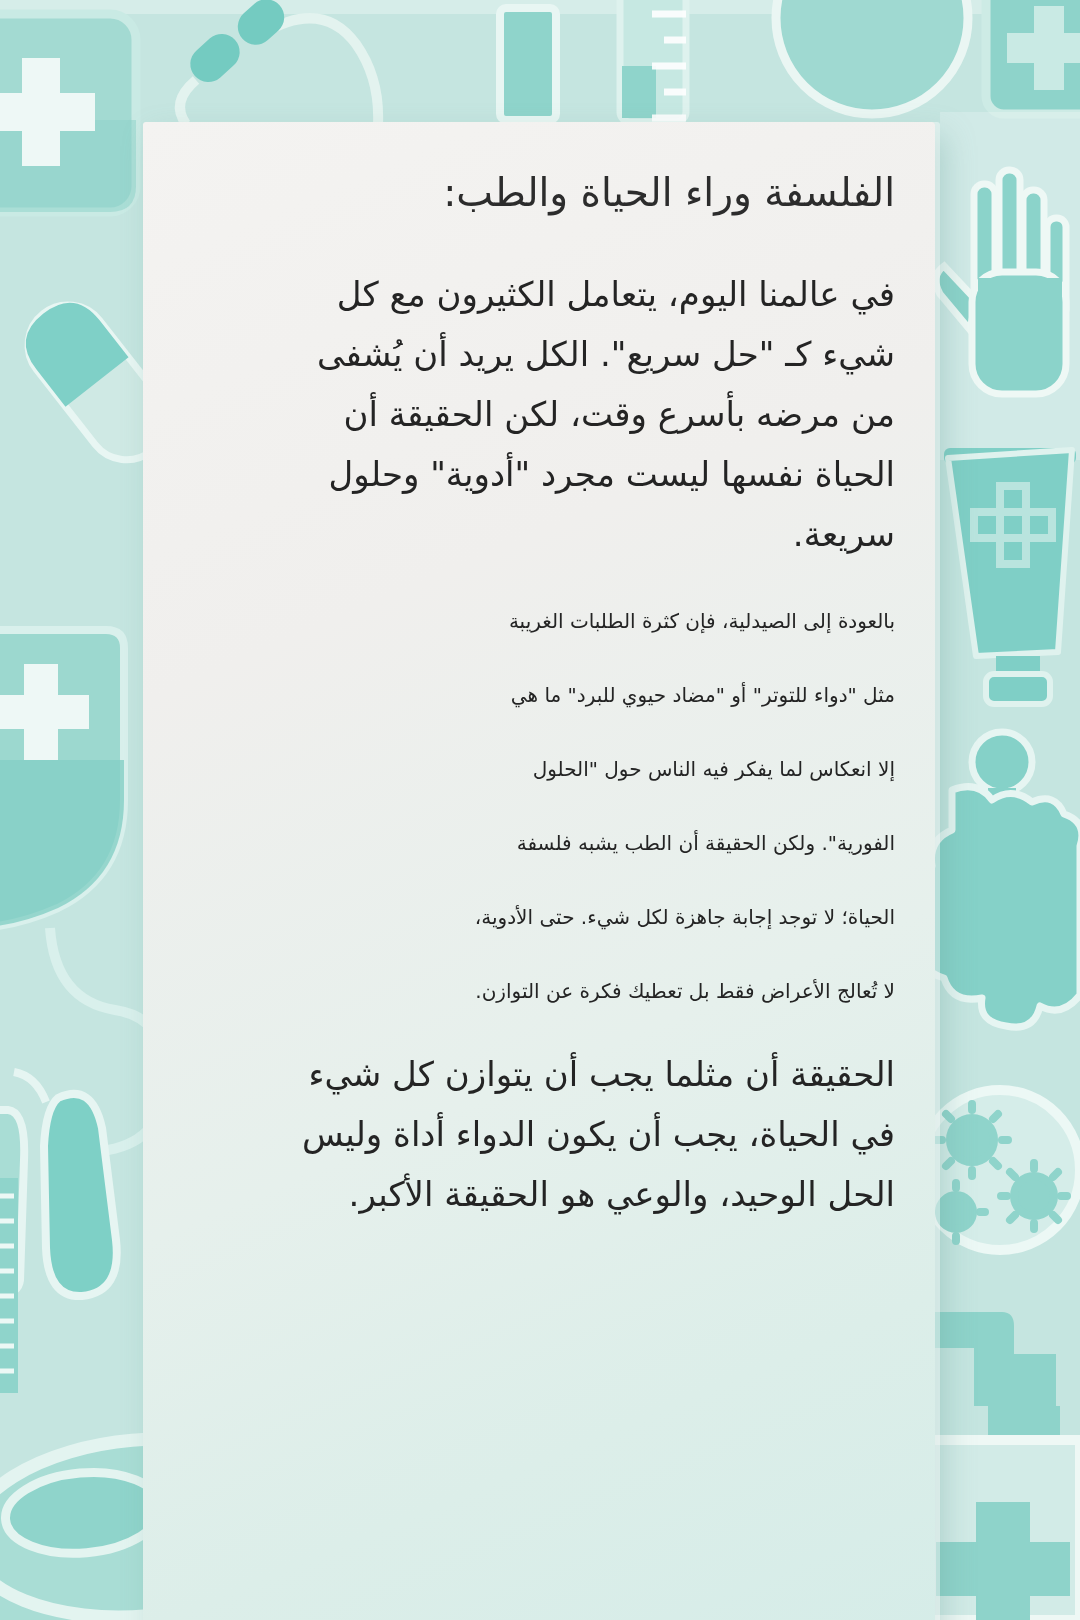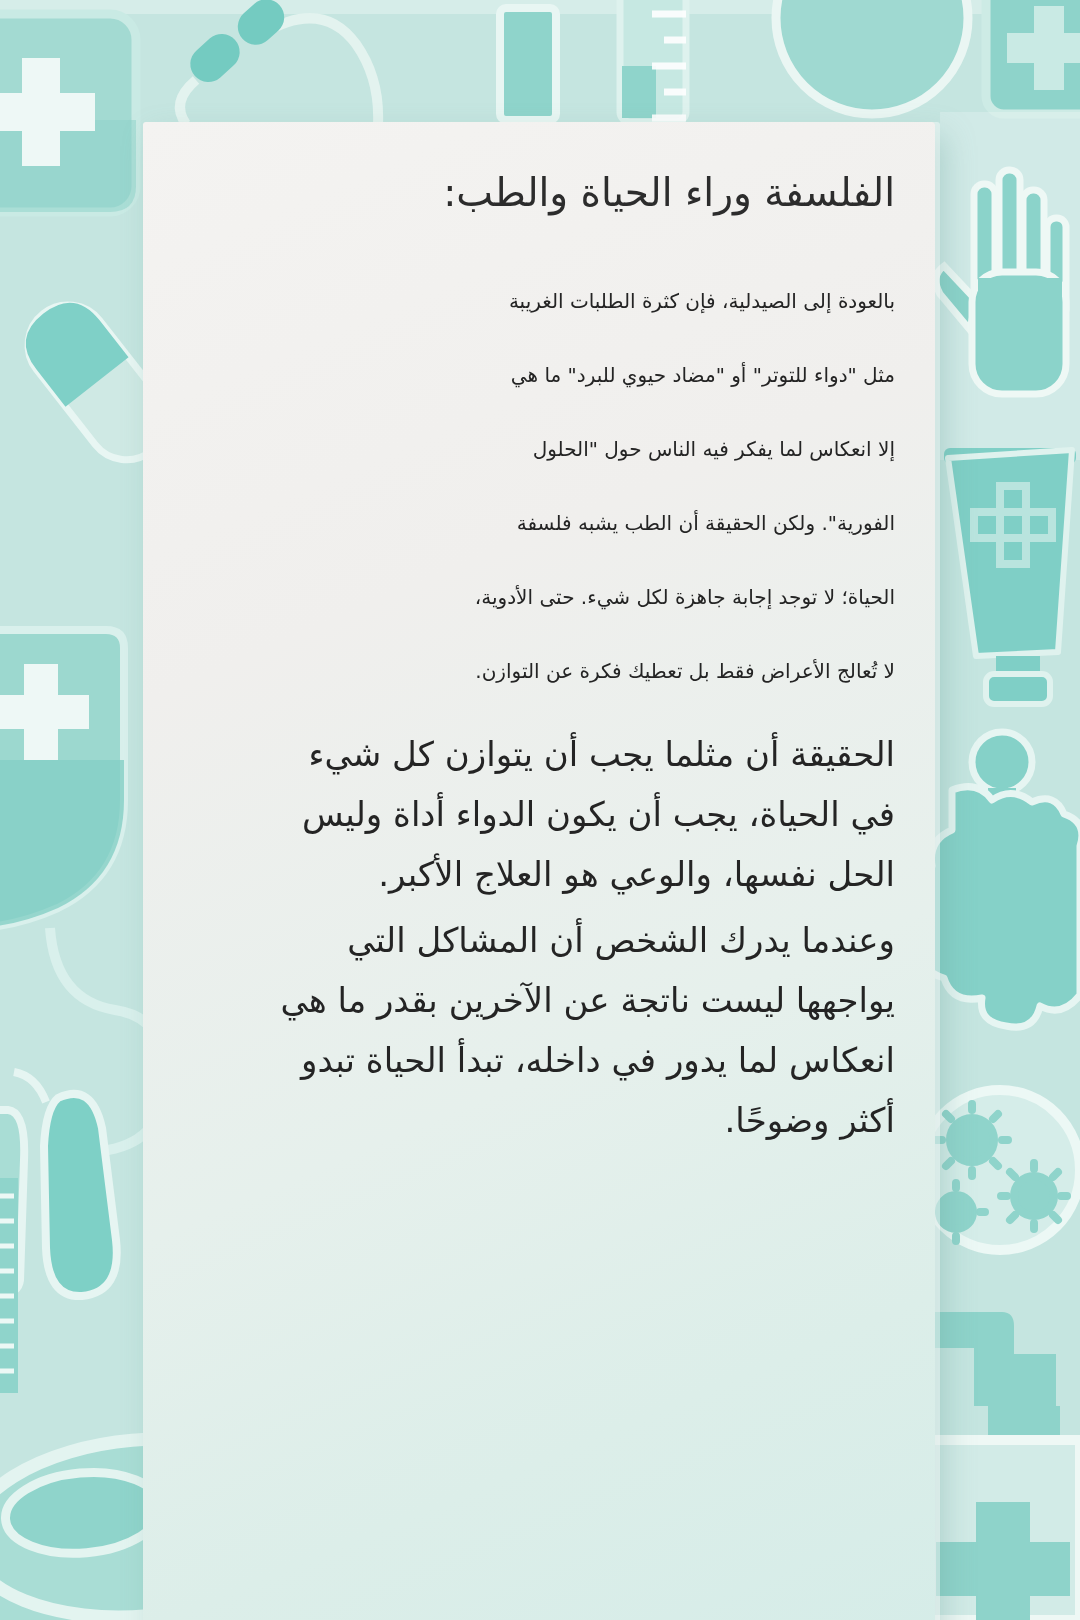--- a/index.html
+++ b/index.html
@@ -199,29 +199,30 @@
       <circle cx="588" cy="1580" r="15" fill="none" stroke="#8fd4cb" stroke-width="9"></circle>
     </g>
 
     <path d="M 690 1515 Q 702 1492 736 1498 Q 764 1503 778 1516 Q 792 1503 820 1498 Q 854 1492 866 1515
              Q 880 1540 868 1576 Q 858 1604 846 1620 L 806 1620 Q 800 1564 778 1564 Q 756 1564 750 1620
              L 710 1620 Q 698 1604 688 1576 Q 676 1540 690 1515 Z" fill="#74ccc2" stroke="#eef8f5" stroke-width="9"></path>
   </svg>
 
   <div class="card">
     <h1>الفلسفة وراء الحياة والطب:</h1>
+    <p class="para para-1">في عالمنا اليوم، يتعامل الكثيرون مع كل
+شيء كـ "حل سريع". الكل يريد أن يُشفى
+من مرضه بأسرع وقت، لكن الحقيقة أن
+الحياة نفسها ليست مجرد "أدوية" وحلول
+سريعة.</p>
     <p class="para para-2">بالعودة إلى الصيدلية، فإن كثرة الطلبات الغريبة
 مثل "دواء للتوتر" أو "مضاد حيوي للبرد" ما هي
 إلا انعكاس لما يفكر فيه الناس حول "الحلول
 الفورية". ولكن الحقيقة أن الطب يشبه فلسفة
 الحياة؛ لا توجد إجابة جاهزة لكل شيء. حتى الأدوية،
 لا تُعالج الأعراض فقط بل تعطيك فكرة عن التوازن.</p>
     <p class="para para-3">الحقيقة أن مثلما يجب أن يتوازن كل شيء
 في الحياة، يجب أن يكون الدواء أداة وليس
-الحل نفسها، والوعي هو العلاج الأكبر.</p>
-    <p class="para para-4">وعندما يدرك الشخص أن المشاكل التي
-يواجهها ليست ناتجة عن الآخرين بقدر ما هي
-انعكاس لما يدور في داخله، تبدأ الحياة تبدو
-أكثر وضوحًا.</p>
+الحل الوحيد، والوعي هو الحقيقة الأكبر.</p>
     <div class="page-number">4</div>
   </div>
 
 </div>
 
 </body></html>

